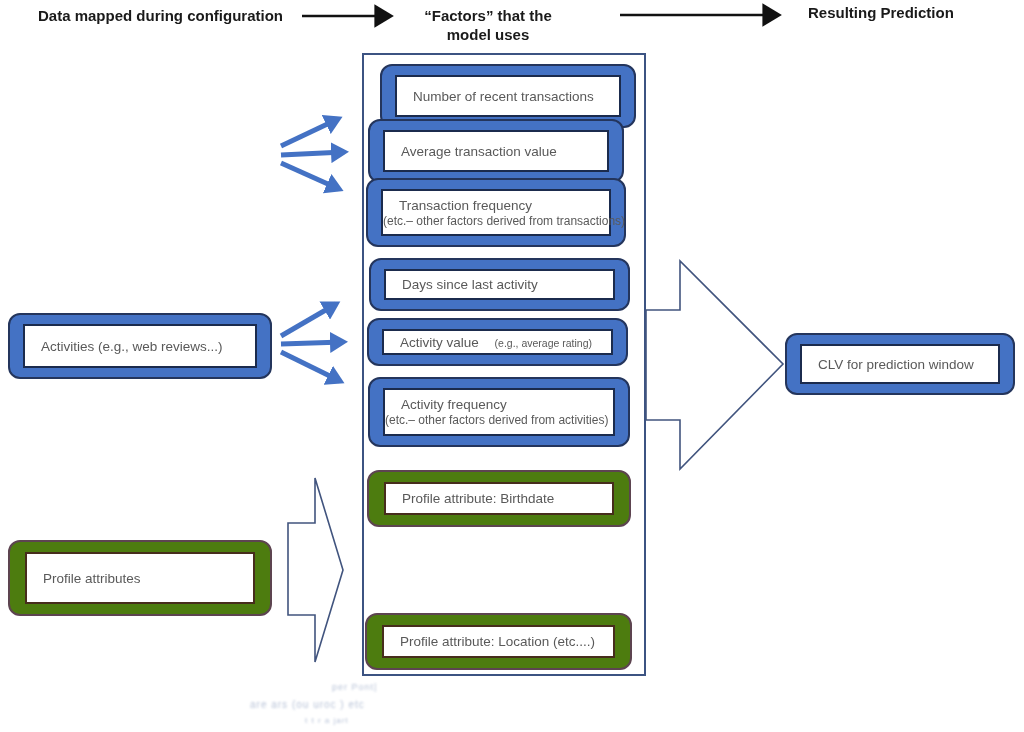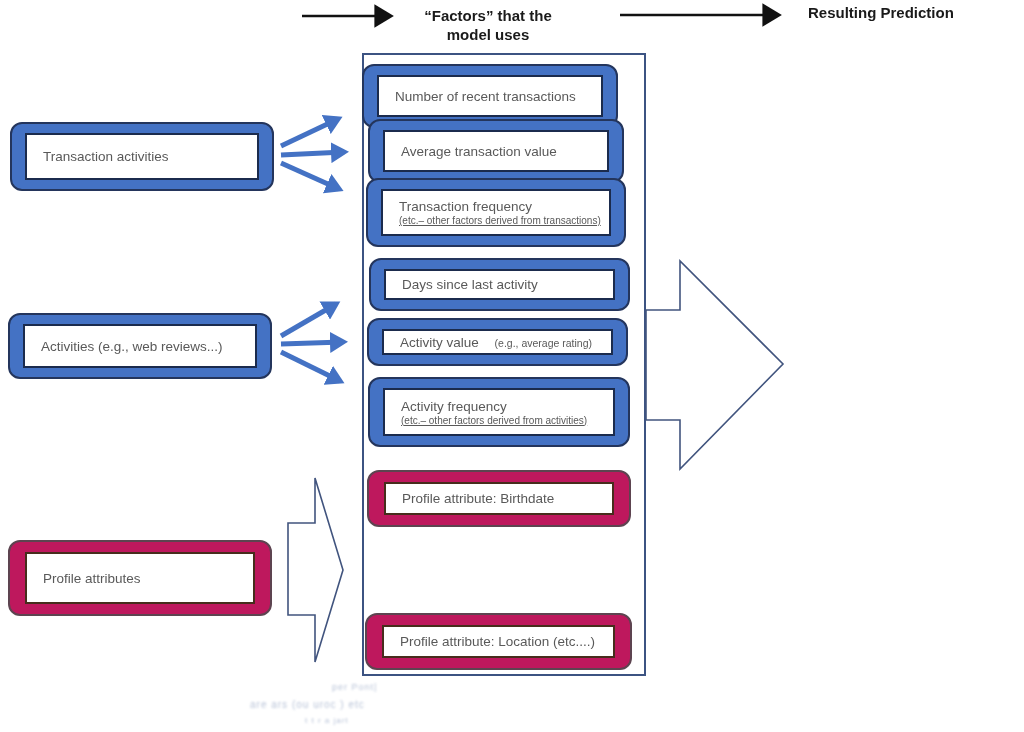--- a/index.html
+++ b/index.html
@@ -8,49 +8,50 @@
     font-family:"Liberation Sans", sans-serif;
   }
   
   .hdr{
     position:absolute;font-size:15px;font-weight:700;color:#1a1a1a;line-height:1.25;
   }
   .hdr.center{text-align:center;}
   
   .node{position:absolute;border-radius:12px;box-sizing:border-box;}
   .node.blue{background:#4472C4;border:2px solid #24355C;}
-  .node.orange{background:#be185d;border:2px solid #5D4450;}
+  .node.orange{background:#4d7c0f;border:2px solid #5D4450;}
   .inner{
     position:absolute;background:#ffffff;box-sizing:border-box;
     display:flex;flex-direction:column;justify-content:center;
     color:#595959;
   }
   .node.blue  .inner{inset:9px 13px;border:2px solid #1B2B4D;}
   .node.orange .inner{inset:10px 15px;border:2.5px solid #472D1C;}
   .lbl{font-size:13.5px;padding-left:16px;white-space:nowrap;}
-  .sub{font-size:10px;padding-left:16px;white-space:nowrap;margin-top:1px;text-decoration:underline;}
+  .sub{font-size:12px;white-space:nowrap;margin-top:1px;}
   .inline-sub{font-size:10.5px;margin-left:12px;}
   
   .factor-container{
     position:absolute;left:362px;top:53px;width:284px;height:623px;
     border:2px solid #3C5382;box-sizing:border-box;background:transparent;
   }
   
   .overlay{position:absolute;left:0;top:0;pointer-events:none;}
   
   .faint{
     position:absolute;color:#7b8fb5;opacity:.55;filter:blur(0.8px);
     font-size:10px;white-space:nowrap;letter-spacing:1px;
   }
 </style>
 </head>
 <body>
 
 <div class="stage">
 
+  <div class="hdr" style="left:38px;top:7px;">Data mapped during configuration</div>
 
   <div class="hdr center" style="left:420px;top:7px;width:136px;">
     <div>“Factors” that the</div>
     <div>model uses</div>
   </div>
 
   <div class="hdr" style="left:808px;top:4px;">Resulting Prediction</div>
 
   <div class="factor-container"></div>
 
@@ -85,39 +86,34 @@
 
     <g>
       <path d="M288,523 L315,523 L315,478 L343,570 L315,662 L315,615 L288,615 Z" fill="#ffffff" stroke="#41547E" stroke-width="1.6"></path>
     </g>
 
     <g>
       <path d="M646,310 L680,310 L680,261 L783,364 L680,469 L680,420 L646,420 Z" fill="#ffffff" stroke="#41547E" stroke-width="1.6"></path>
     </g>
   </svg>
 
-  <div class="node blue" style="left:10px;top:122px;width:264px;height:69px">
-    <div class="inner">
-      <div class="lbl">Transaction activities</div>
-    </div>
-  </div>
 
   <div class="node blue" style="left:8px;top:313px;width:264px;height:66px">
     <div class="inner">
       <div class="lbl">Activities (e.g., web reviews...)</div>
     </div>
   </div>
 
   <div class="node orange" style="left:8px;top:540px;width:264px;height:76px">
     <div class="inner">
       <div class="lbl">Profile attributes</div>
     </div>
   </div>
 
-  <div class="node blue" style="left:362px;top:64px;width:256px;height:64px">
+  <div class="node blue" style="left:380px;top:64px;width:256px;height:64px">
     <div class="inner">
       <div class="lbl">Number of recent transactions</div>
     </div>
   </div>
 
   <div class="node blue" style="left:368px;top:119px;width:256px;height:64px">
     <div class="inner">
       <div class="lbl">Average transaction value</div>
     </div>
   </div>
@@ -154,18 +150,23 @@
     </div>
   </div>
 
 
   <div class="node orange" style="left:365px;top:613px;width:267px;height:57px">
     <div class="inner">
       <div class="lbl">Profile attribute: Location (etc....)</div>
     </div>
   </div>
 
+  <div class="node blue" style="left:785px;top:333px;width:230px;height:62px">
+    <div class="inner">
+      <div class="lbl">CLV for prediction window</div>
+    </div>
+  </div>
 
   <div class="faint" style="left:287px;top:682px;font-size:9px;margin-left:45px;">per Pont|</div>
   <div class="faint" style="left:250px;top:699px;">are ars (ou uroc    ) etc</div>
   <div class="faint" style="left:305px;top:716px;font-size:8px;">t t r a jart</div>
 
 </div>
 
 </body></html>

